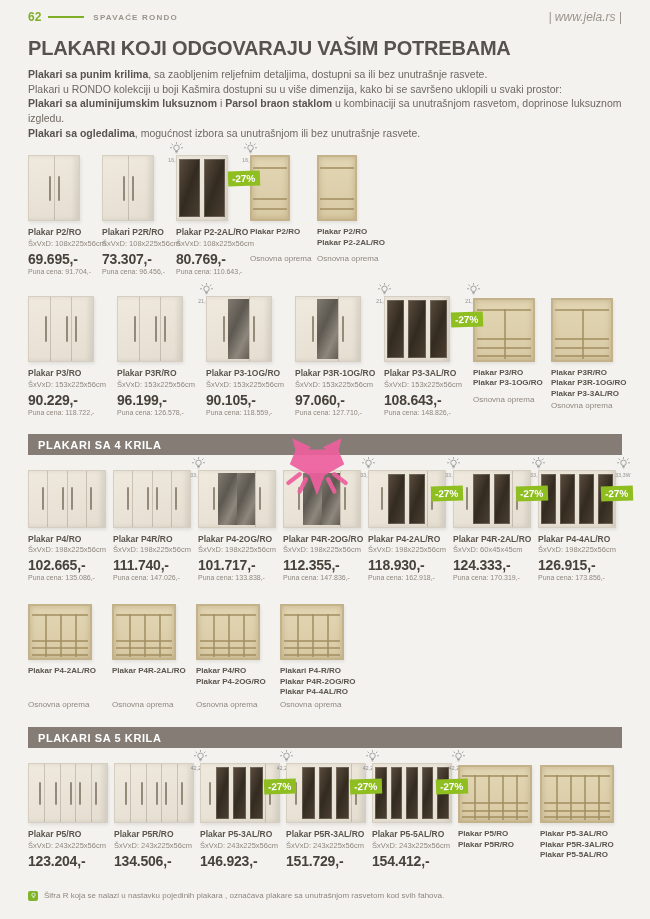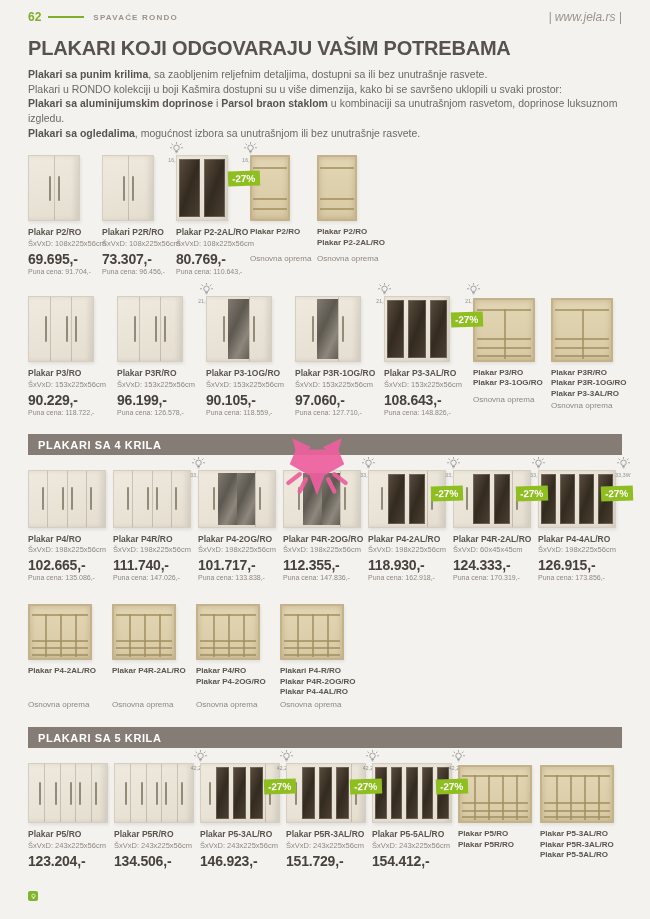--- a/index.html
+++ b/index.html
@@ -78,21 +78,21 @@
     <span class="pageno">62</span>
     <span class="hline"></span>
     <span class="cat">SPAVAĆE RONDO</span>
     <span class="web">| www.jela.rs |</span>
   </div>
 
   <div class="title">PLAKARI KOJI ODGOVARAJU VAŠIM POTREBAMA</div>
   <div class="intro" id="intro">
       <div><b>Plakari sa punim krilima</b><span>, sa zaobljenim reljefnim detaljima, dostupni sa ili bez unutrašnje rasvete.</span></div>
       <div><span>Plakari u RONDO kolekciji u boji Kašmira dostupni su u više dimenzija, kako bi se savršeno uklopili u svaki prostor:</span></div>
-      <div><b>Plakari sa aluminijumskim doprinose</b><span> i </span><b>Parsol braon staklom</b><span> u kombinaciji sa unutrašnjom rasvetom, doprinose luksuznom izgledu.</span></div>
+      <div><b>Plakari sa aluminijumskim luksuznom</b><span> i </span><b>Parsol braon staklom</b><span> u kombinaciji sa unutrašnjom rasvetom, doprinose luksuznom izgledu.</span></div>
       <div><b>Plakari sa ogledalima</b><span>, mogućnost izbora sa unutrašnjom ili bez unutrašnje rasvete.</span></div>
     </div>
 
   <div id="sections-root">
       <div class="section s2">
         <div class="row">
           <div class="card product">
             <div class="imgwrap">
               <div class="wimg pimg">
                 <div class="door">
@@ -827,14 +827,15 @@
     </g>
   </svg>
 
   <div class="footer">
     <span class="fsq">
       <svg width="7" height="7" viewBox="0 0 10 10">
           <circle cx="5" cy="4" r="2.4" fill="none" stroke="#fff" stroke-width="1"></circle>
           <rect x="3.8" y="6.6" width="2.4" height="1.4" fill="#fff"></rect>
         </svg>
     </span>
+    <span class="fnote">Šifra R koja se nalazi u nastavku pojedinih plakara , označava plakare sa unutrašnjom rasvetom kod svih fahova.</span>
   </div>
 </div>
 
 </body></html>

